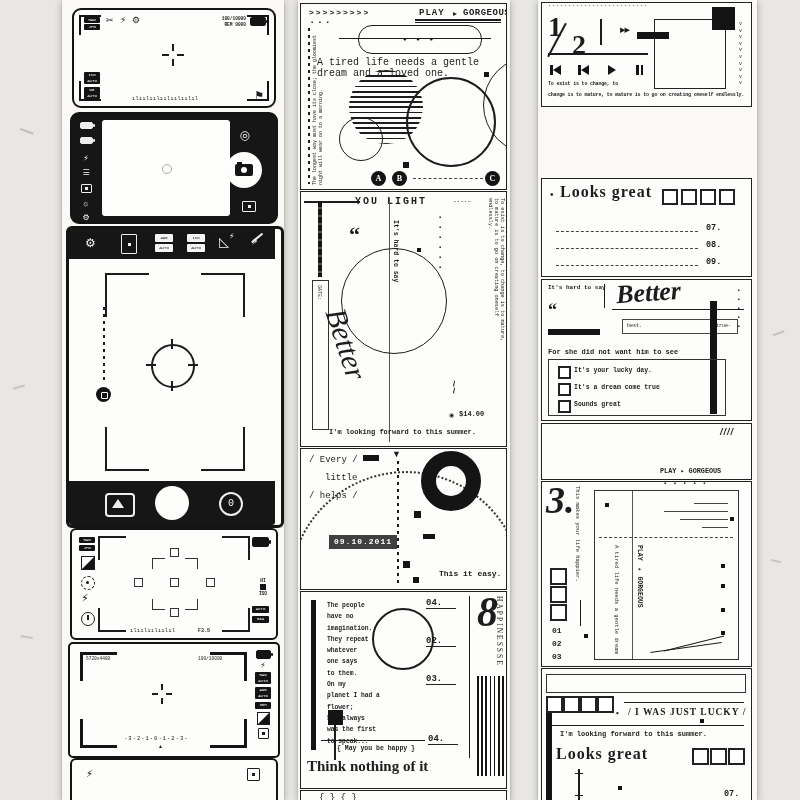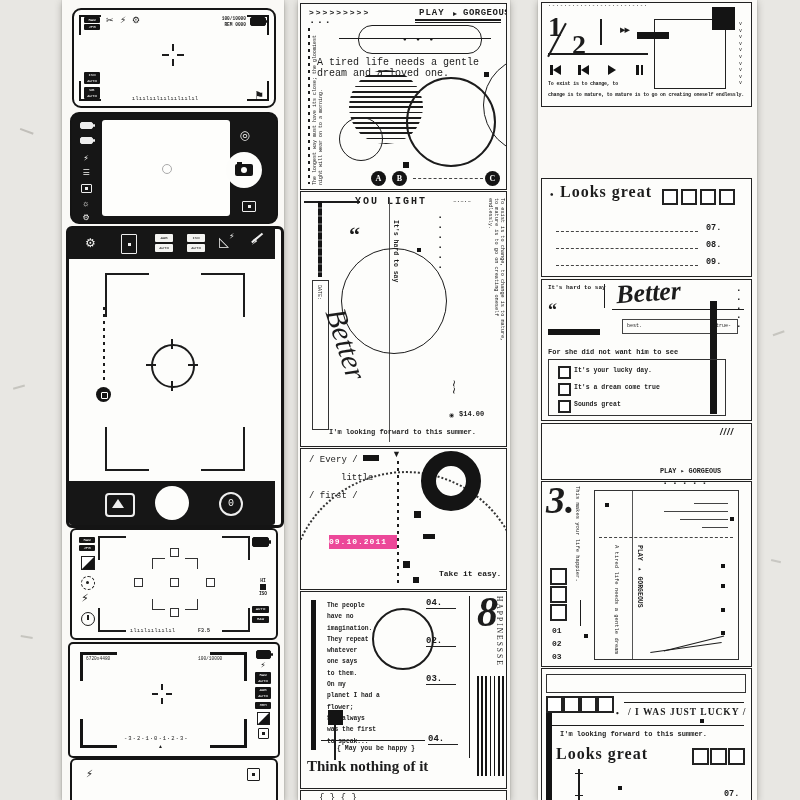--- a/index.html
+++ b/index.html
@@ -292,33 +292,33 @@
     <div class="sqd" style="left:116px;top:56px;width:4px;height:4px;"></div>
     <div class="p mono vt" style="left:164px;top:6px;height:150px;width:40px;font-size:5.2px;">To exist is to change, to change is to mature, to mature is to go on creating oneself endlessly.</div>
     <div class="p" style="left:146px;top:188px;font-size:12px;transform:rotate(90deg);">~~</div>
     <span class="p" style="left:148px;top:219px;font-size:6px;">◉</span>
     <div class="p mono b" style="left:158px;top:218px;font-size:7px;">$14.00</div>
     <div class="p mono b" style="left:28px;top:236px;font-size:7px;">I'm looking forward to this summer.</div>
   </div>
 
   <div class="sec" style="left:2px;top:448px;width:205px;height:140px;overflow:hidden;">
     <div class="p mono" style="left:8px;top:6px;font-size:9px;">/ Every /</div>
-    <div class="p mono" style="left:24px;top:24px;font-size:9px;margin-left:16px;">little</div>
-    <div class="p mono" style="left:8px;top:42px;font-size:9px;">/ first /</div>
+    <div class="p mono" style="left:24px;top:24px;font-size:9px;">little</div>
+    <div class="p mono" style="left:8px;top:42px;font-size:9px;">/ helps /</div>
     <div class="sqd" style="left:62px;top:6px;width:16px;height:6px;"></div>
     <span class="p" style="left:91px;top:0px;font-size:9px;">▼</span>
     <div class="dashv" style="left:96px;top:12px;height:124px;width:1.5px;"></div>
     <div class="p" style="left:-12px;top:22px;width:230px;height:230px;border:2px dotted #333;border-radius:50%;"></div>
     <div class="p" style="left:120px;top:2px;width:60px;height:60px;border:15px solid #141414;border-radius:50%;box-sizing:border-box;"></div>
     <div class="sqd" style="left:113px;top:62px;width:7px;height:7px;"></div>
     <div class="sqd" style="left:122px;top:85px;width:12px;height:5px;"></div>
     <div class="sqd" style="left:102px;top:112px;width:7px;height:7px;"></div>
     <div class="sqd" style="left:112px;top:128px;width:6px;height:6px;"></div>
-    <div class="p mono b" style="left:28px;top:86px;width:68px;height:14px;background:#ec4899;color:#fff;font-size:8px;line-height:14px;letter-spacing:1px;">09.10.2011</div>
-    <div class="p mono b" style="left:138px;top:120px;font-size:8px;">Take it easy.</div>
+    <div class="p mono b" style="left:28px;top:86px;width:68px;height:14px;background:#404040;color:#fff;font-size:8px;text-align:center;line-height:14px;letter-spacing:1px;">09.10.2011</div>
+    <div class="p mono b" style="left:138px;top:120px;font-size:8px;">This it easy.</div>
   </div>
 
   <div class="sec" style="left:2px;top:591px;width:205px;height:196px;overflow:hidden;">
     <div class="sqd" style="left:10px;top:8px;width:5px;height:150px;"></div>
     <div class="p mono pre" style="left:26px;top:8px;font-size:6.3px;line-height:11.3px;font-weight:bold;">The people
 have no
 imagination.
 They repeat
 whatever
 one says

